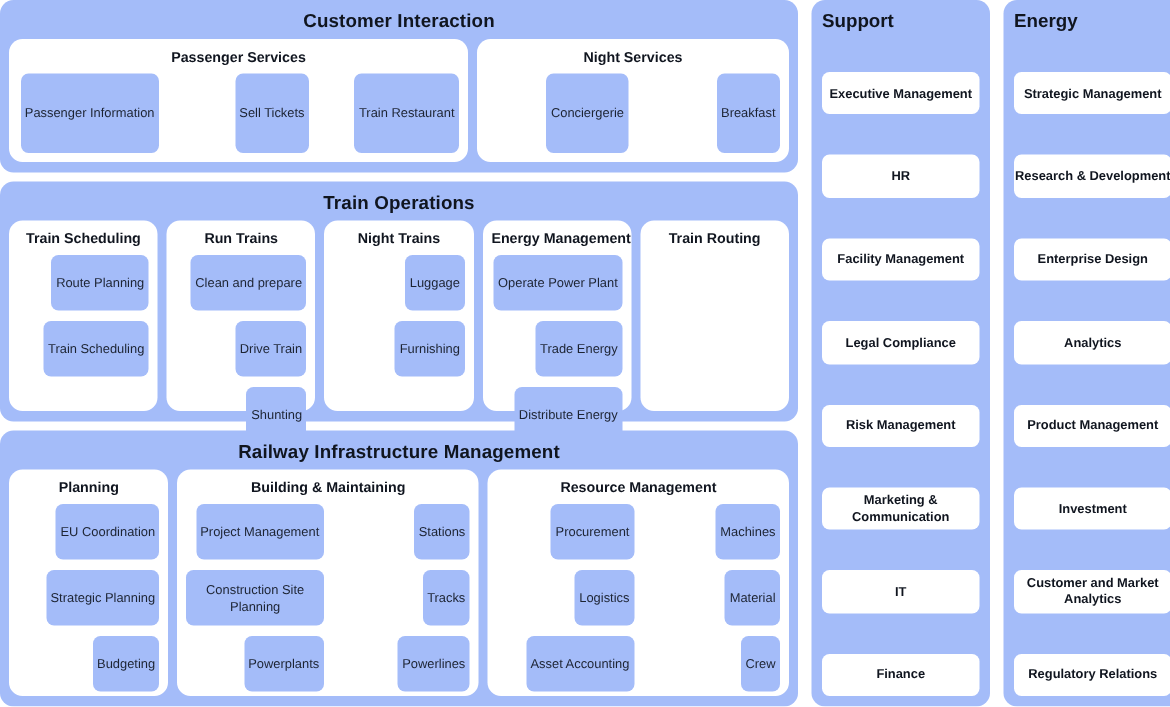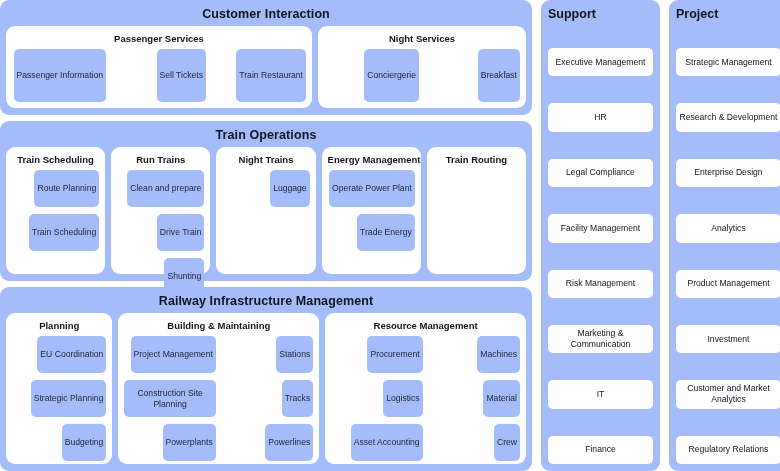--- a/index.html
+++ b/index.html
@@ -137,21 +137,21 @@
     display: flex;
     flex-direction: column;
     gap: 7px;
     min-height: 0;
   }
   .pillar-card {
     background: #ffffff;
     border-radius: 5px;
     color: #10151f;
     font-size: 8.6px;
-    font-weight: normal;
+    font-weight: bold;
     line-height: 11px;
     display: flex;
     align-items: center;
     justify-content: center;
     text-align: center;
     padding: 2px 0;
     box-sizing: border-box;
     flex: 1;
     min-height: 0;
     overflow: hidden;
@@ -219,30 +219,32 @@
               <div class="cap">Shunting</div>
             </div>
           </div>
         </div>
 
         <div class="group" style="flex:1">
           <div class="group-title">Night Trains</div>
           <div class="group-items">
             <div class="items-col fixed-rows">
               <div class="cap">Luggage</div>
+              <div class="cap">Furnishing</div>
             </div>
           </div>
         </div>
 
         <div class="group" style="flex:1">
           <div class="group-title">Energy Management</div>
           <div class="group-items">
             <div class="items-col fixed-rows">
               <div class="cap">Operate Power Plant</div>
               <div class="cap">Trade Energy</div>
+              <div class="cap">Distribute Energy</div>
             </div>
           </div>
         </div>
 
         <div class="group" style="flex:1">
           <div class="group-title">Train Routing</div>
         </div>
 
       </div>
     </section>
@@ -297,31 +299,31 @@
       </div>
     </section>
 
   </div>
 
   <section class="pillar">
     <div class="pillar-title">Support</div>
     <div class="pillar-items">
       <div class="pillar-card">Executive Management</div>
       <div class="pillar-card">HR</div>
+      <div class="pillar-card">Facility Management</div>
       <div class="pillar-card">Legal Compliance</div>
-      <div class="pillar-card">Facility Management</div>
       <div class="pillar-card">Risk Management</div>
       <div class="pillar-card">Marketing &amp; Communication</div>
       <div class="pillar-card">IT</div>
       <div class="pillar-card">Finance</div>
     </div>
   </section>
 
   <section class="pillar">
-    <div class="pillar-title">Project</div>
+    <div class="pillar-title">Energy</div>
     <div class="pillar-items">
       <div class="pillar-card">Strategic Management</div>
       <div class="pillar-card">Research &amp; Development</div>
       <div class="pillar-card">Enterprise Design</div>
       <div class="pillar-card">Analytics</div>
       <div class="pillar-card">Product Management</div>
       <div class="pillar-card">Investment</div>
       <div class="pillar-card">Customer and Market Analytics</div>
       <div class="pillar-card">Regulatory Relations</div>
     </div>

